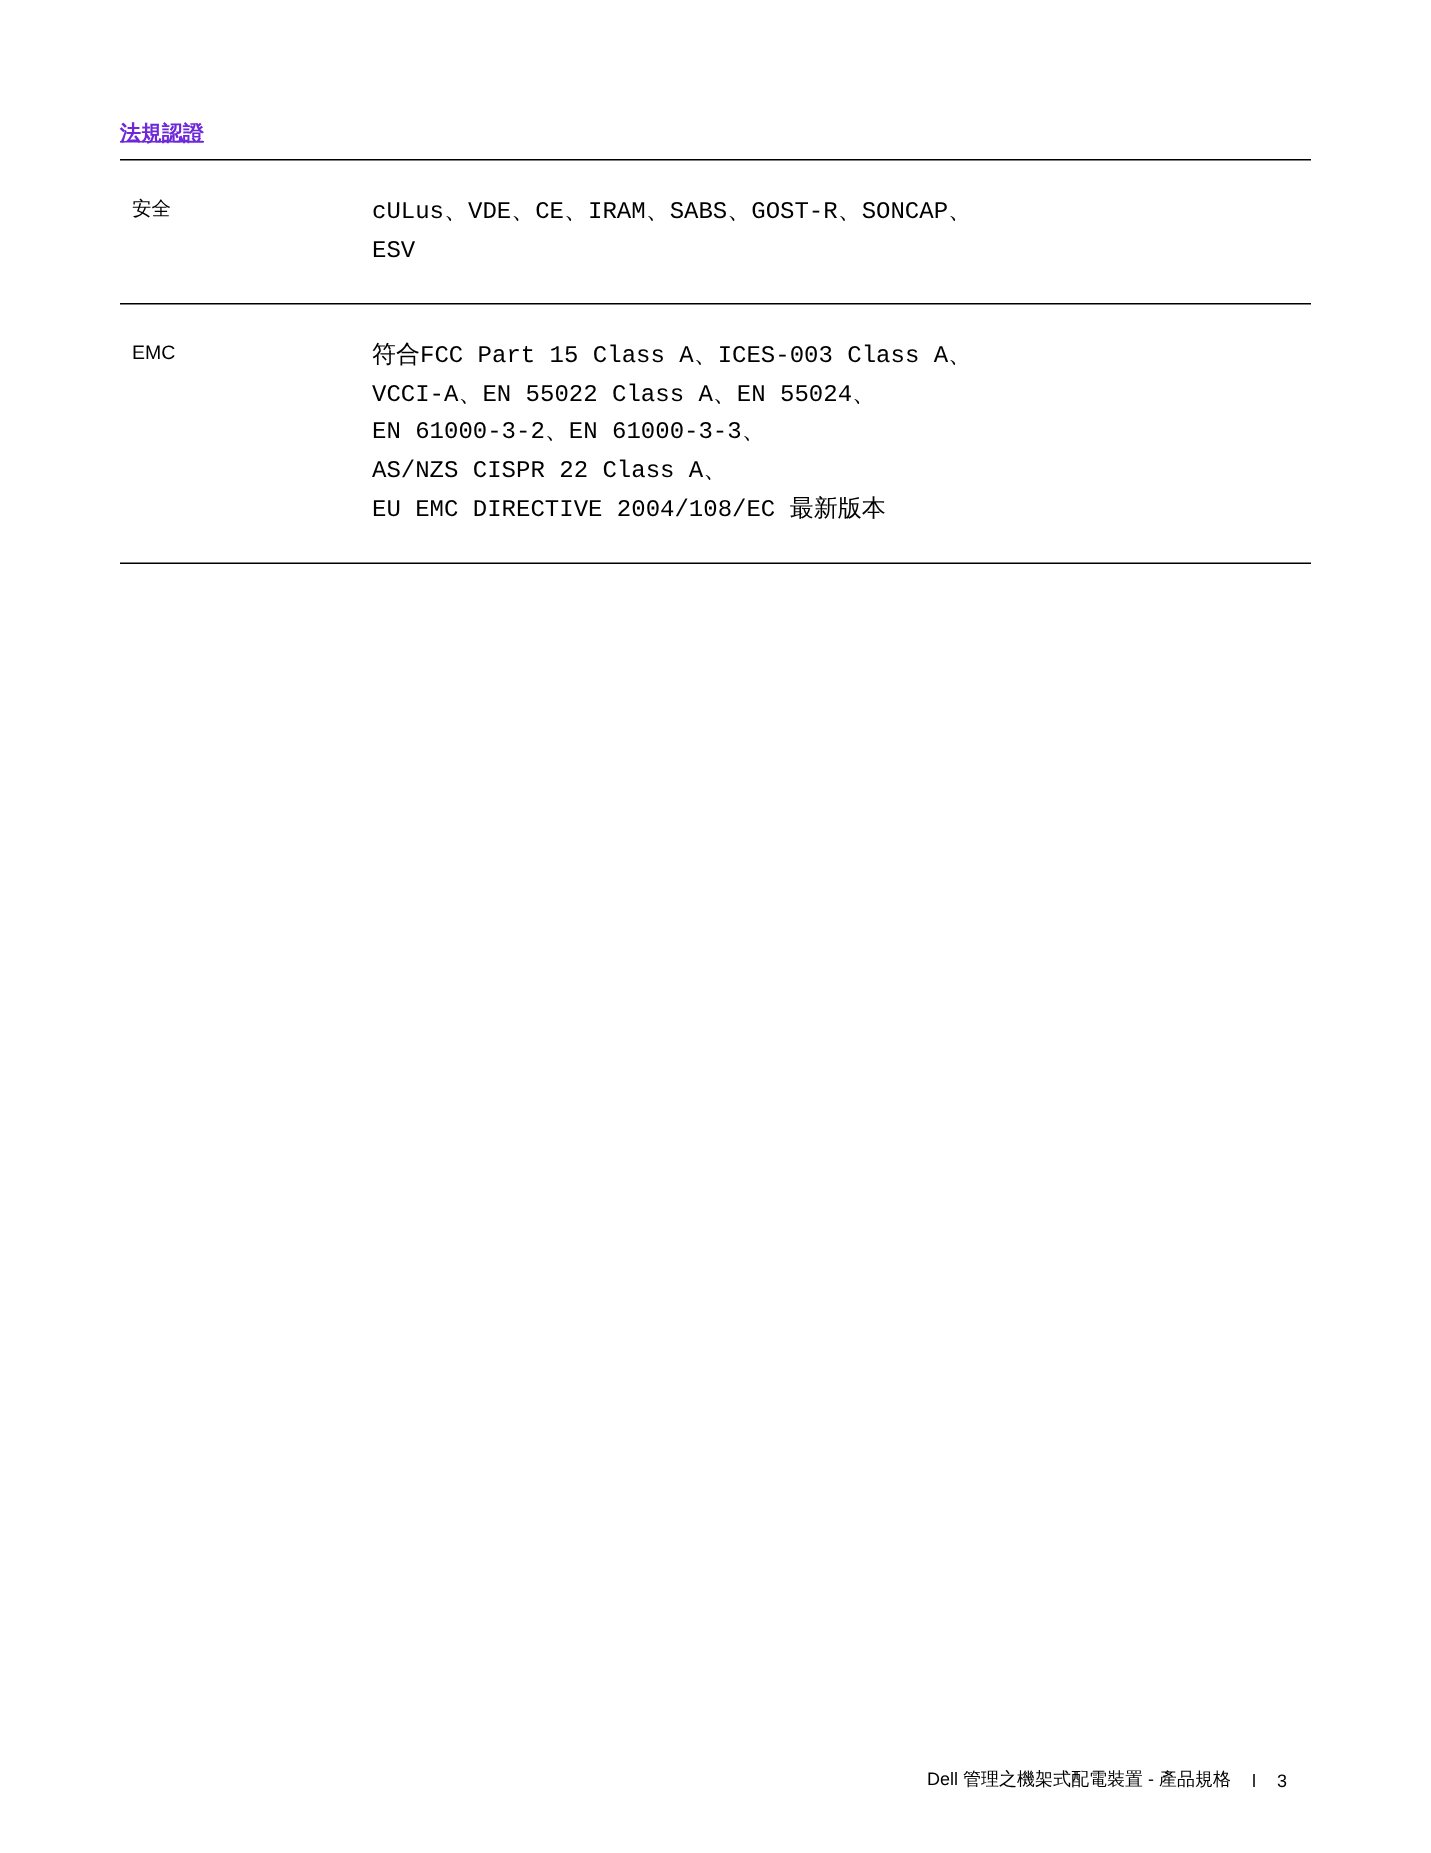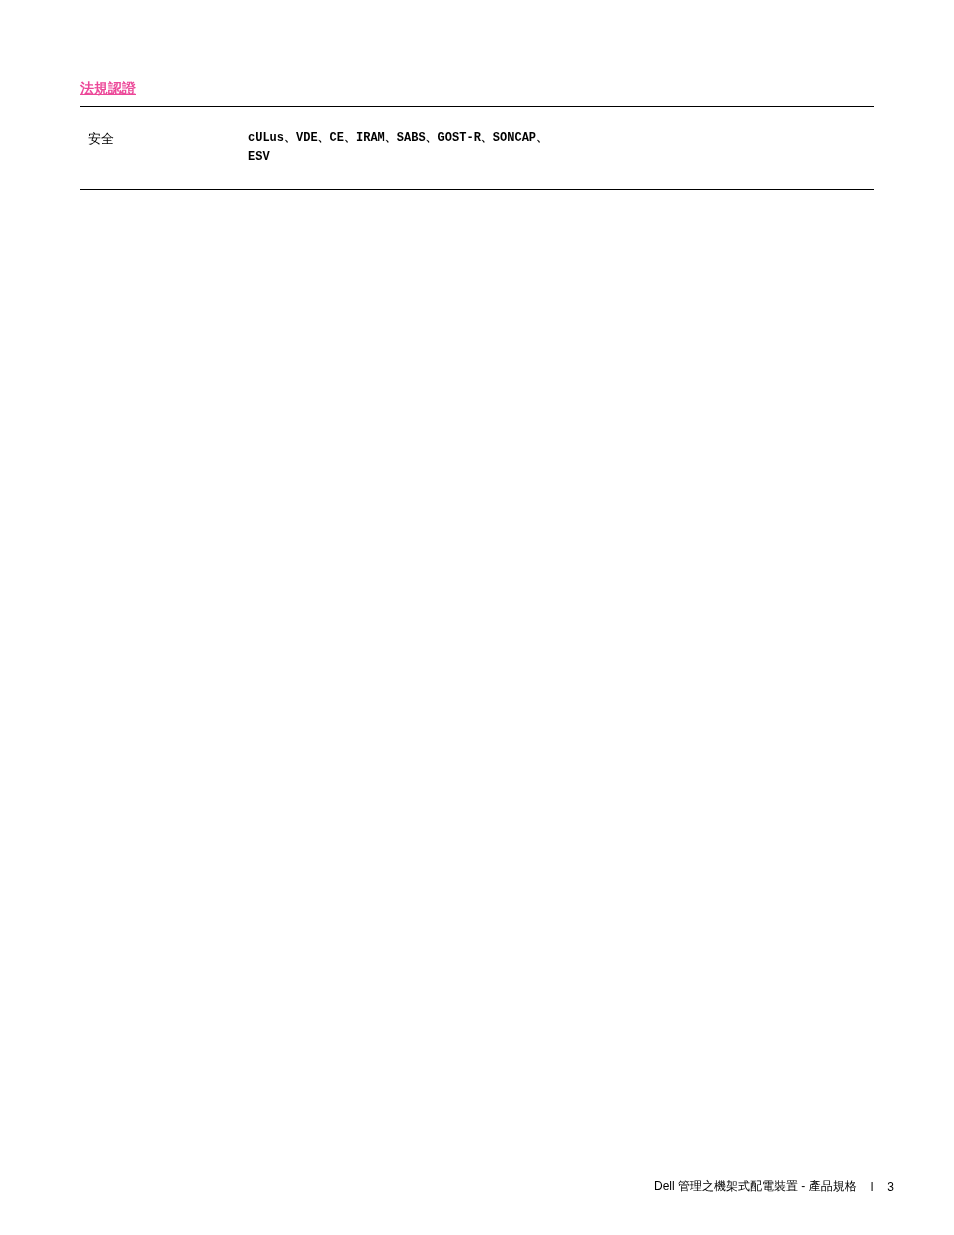--- a/index.html
+++ b/index.html
@@ -21,21 +21,21 @@
     .page-content {
       padding: 80px 80px 80px 80px;
     }
 
     .section-title {
       font-family: Arial, sans-serif;
       font-size: 14px;
       font-weight: bold;
       text-decoration: underline;
       margin-bottom: 8px;
-      color: #ec4899;
+      color: #6d28d9;
     }
 
     .cert-table {
       width: 100%;
       border-collapse: collapse;
       font-family: "Courier New", Courier, monospace;
       font-size: 13px;
     }
 
     .cert-table tbody tr {
@@ -54,33 +54,32 @@
 
     .cert-table td:first-child {
       width: 160px;
       font-family: Arial, sans-serif;
       font-size: 13px;
       white-space: nowrap;
     }
 
     .cert-table td:last-child {
       font-family: "Courier New", Courier, monospace;
-      font-size: 12px;
-      font-weight: bold;
+      font-size: 16px;
     }
 
     .footer {
       position: absolute;
       bottom: 40px;
       left: 0;
       right: 0;
       display: flex;
       justify-content: flex-end;
       align-items: center;
-      padding: 0 60px;
+      padding: 0 96px;
       font-family: Arial, sans-serif;
       font-size: 12px;
       color: #000;
     }
 
     .footer-text {
       display: flex;
       align-items: center;
       gap: 8px;
     }
@@ -96,20 +95,28 @@
 
   <div class="section-title">法規認證</div>
 
   <table class="cert-table">
     <tbody id="table-body">
     <tr>
           <td>安全</td>
           <td style="white-space: pre-line;">cULus、VDE、CE、IRAM、SABS、GOST-R、SONCAP、
 ESV</td>
         </tr>
+        <tr>
+          <td>EMC</td>
+          <td style="white-space: pre-line;">符合FCC Part 15 Class A、ICES-003 Class A、
+VCCI-A、EN 55022 Class A、EN 55024、
+EN 61000-3-2、EN 61000-3-3、
+AS/NZS CISPR 22 Class A、
+EU EMC DIRECTIVE 2004/108/EC 最新版本</td>
+        </tr>
       </tbody>
   </table>
 
 </div>
 
 <div class="footer">
   <div class="footer-text">
     <span>Dell 管理之機架式配電裝置 - 產品規格</span>
     <span class="footer-divider">l</span>
     <span>3</span>

